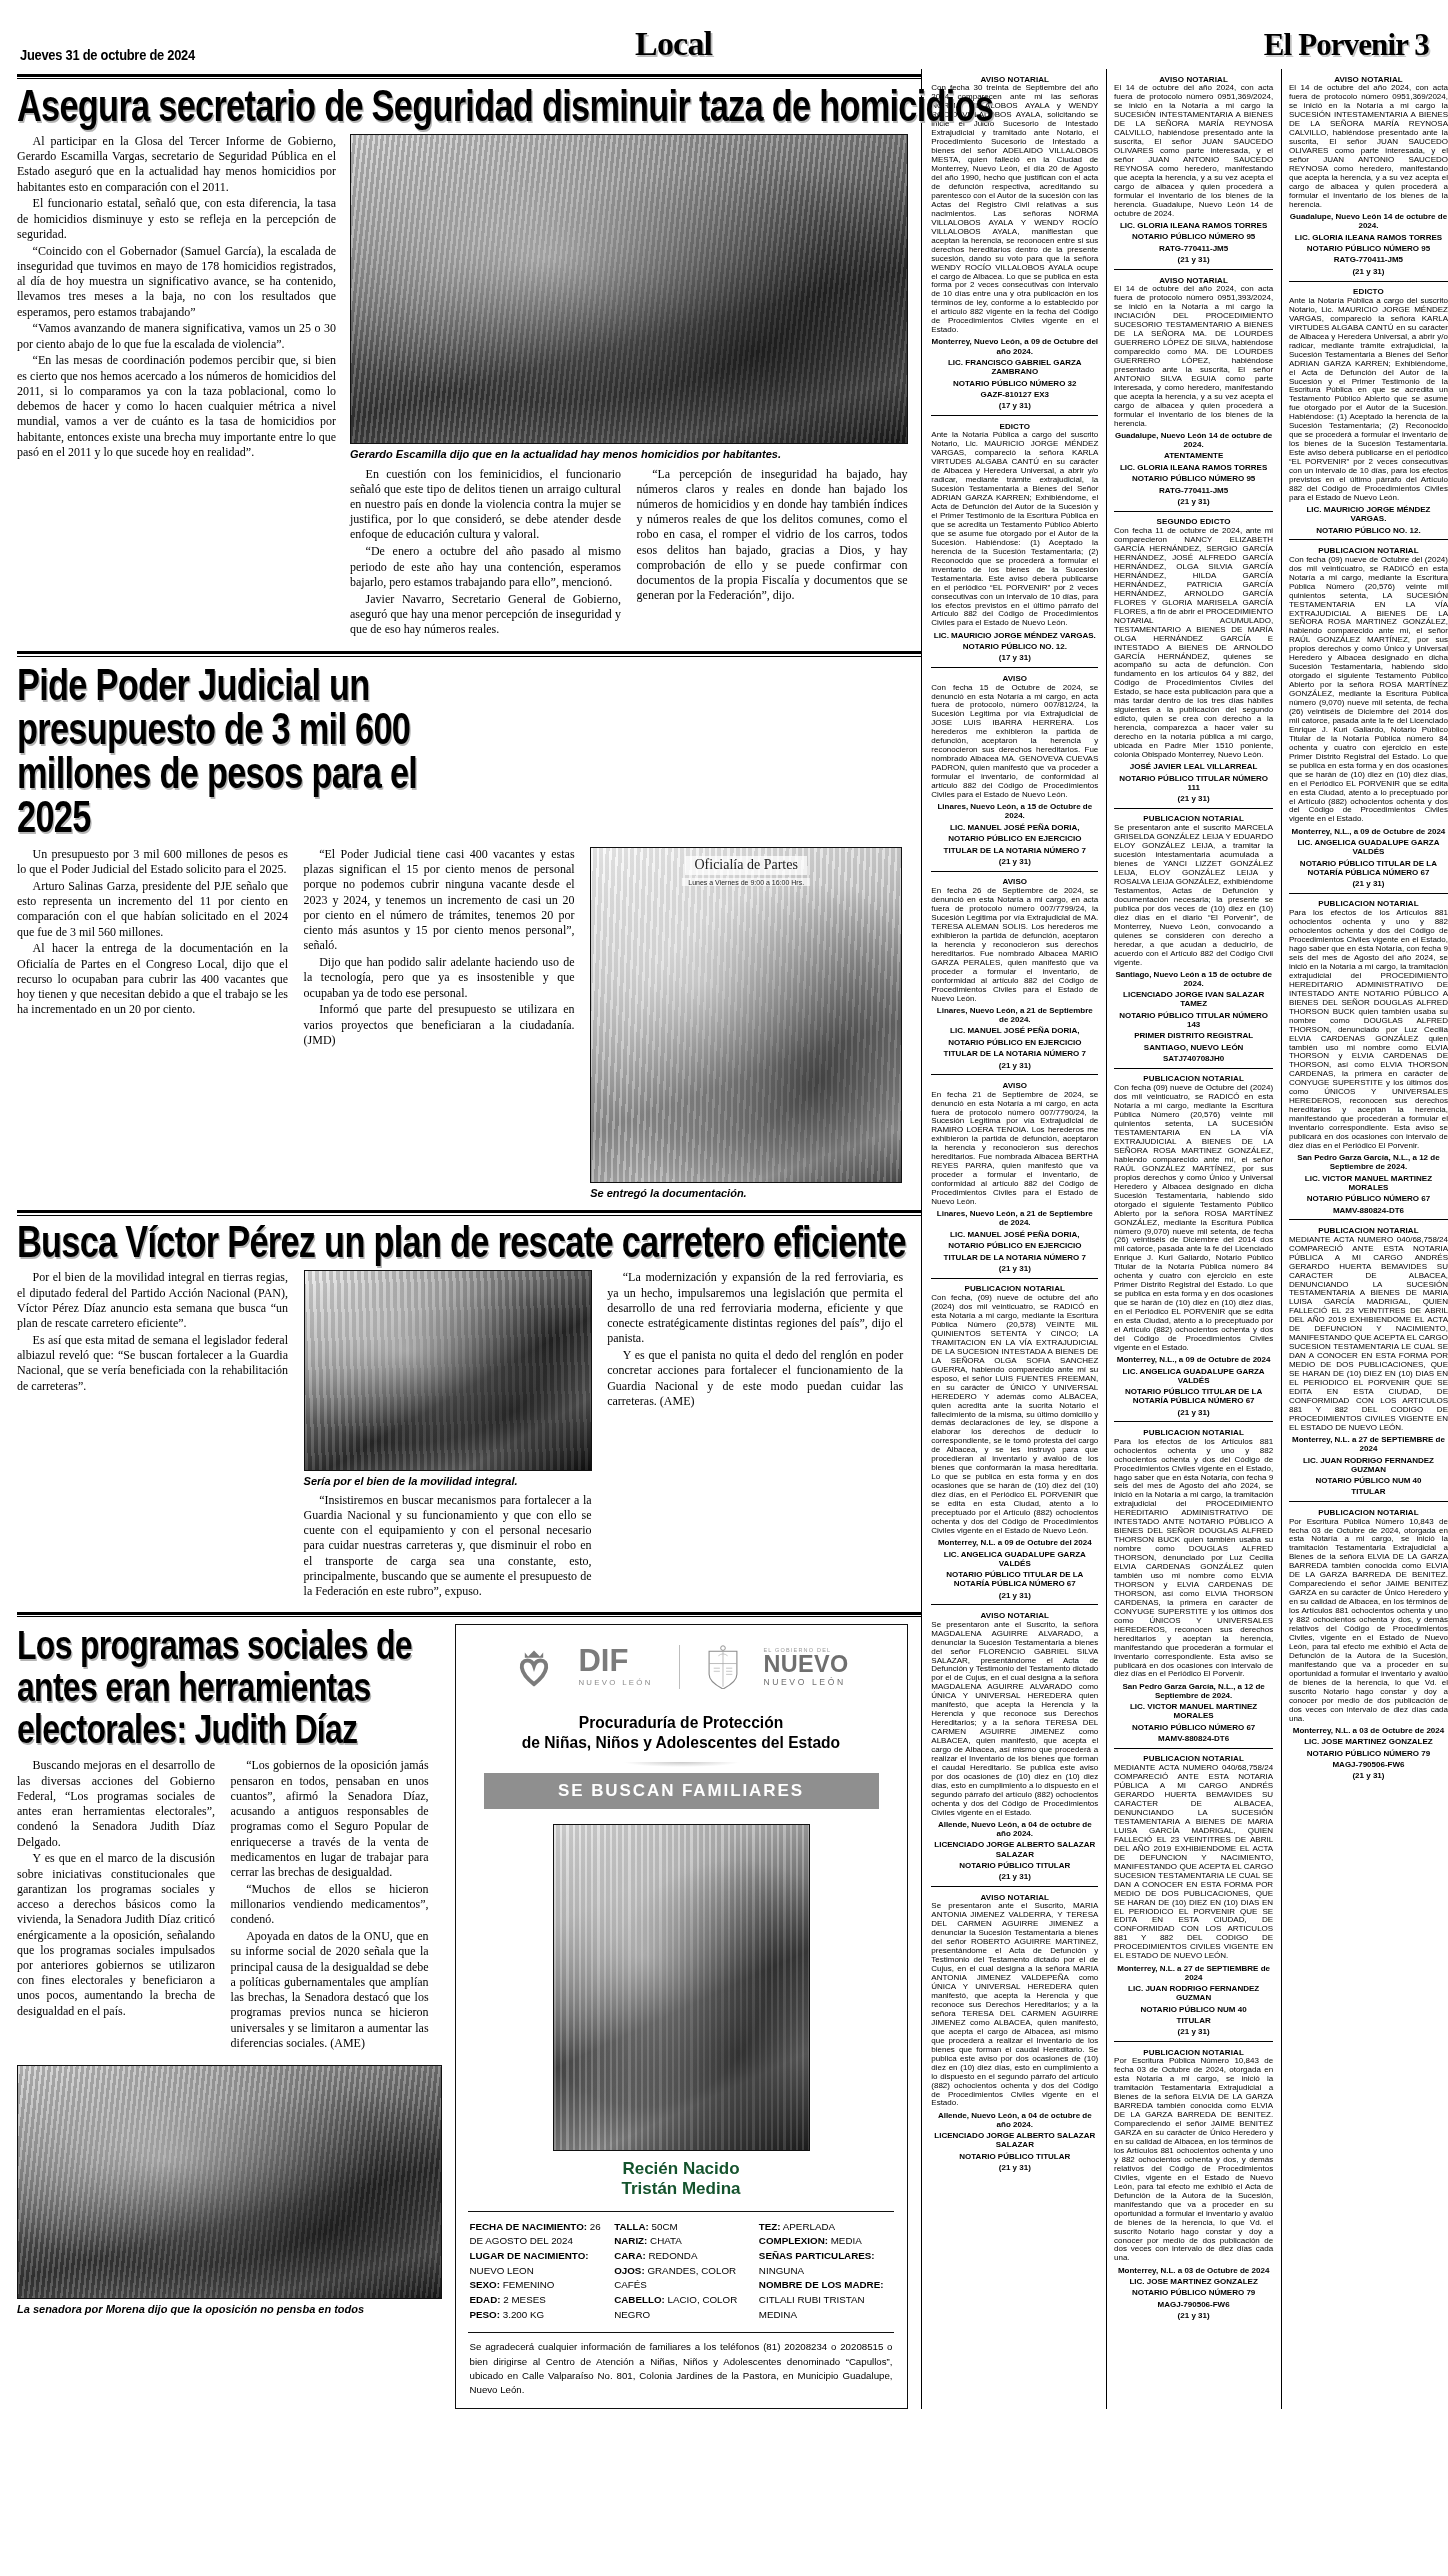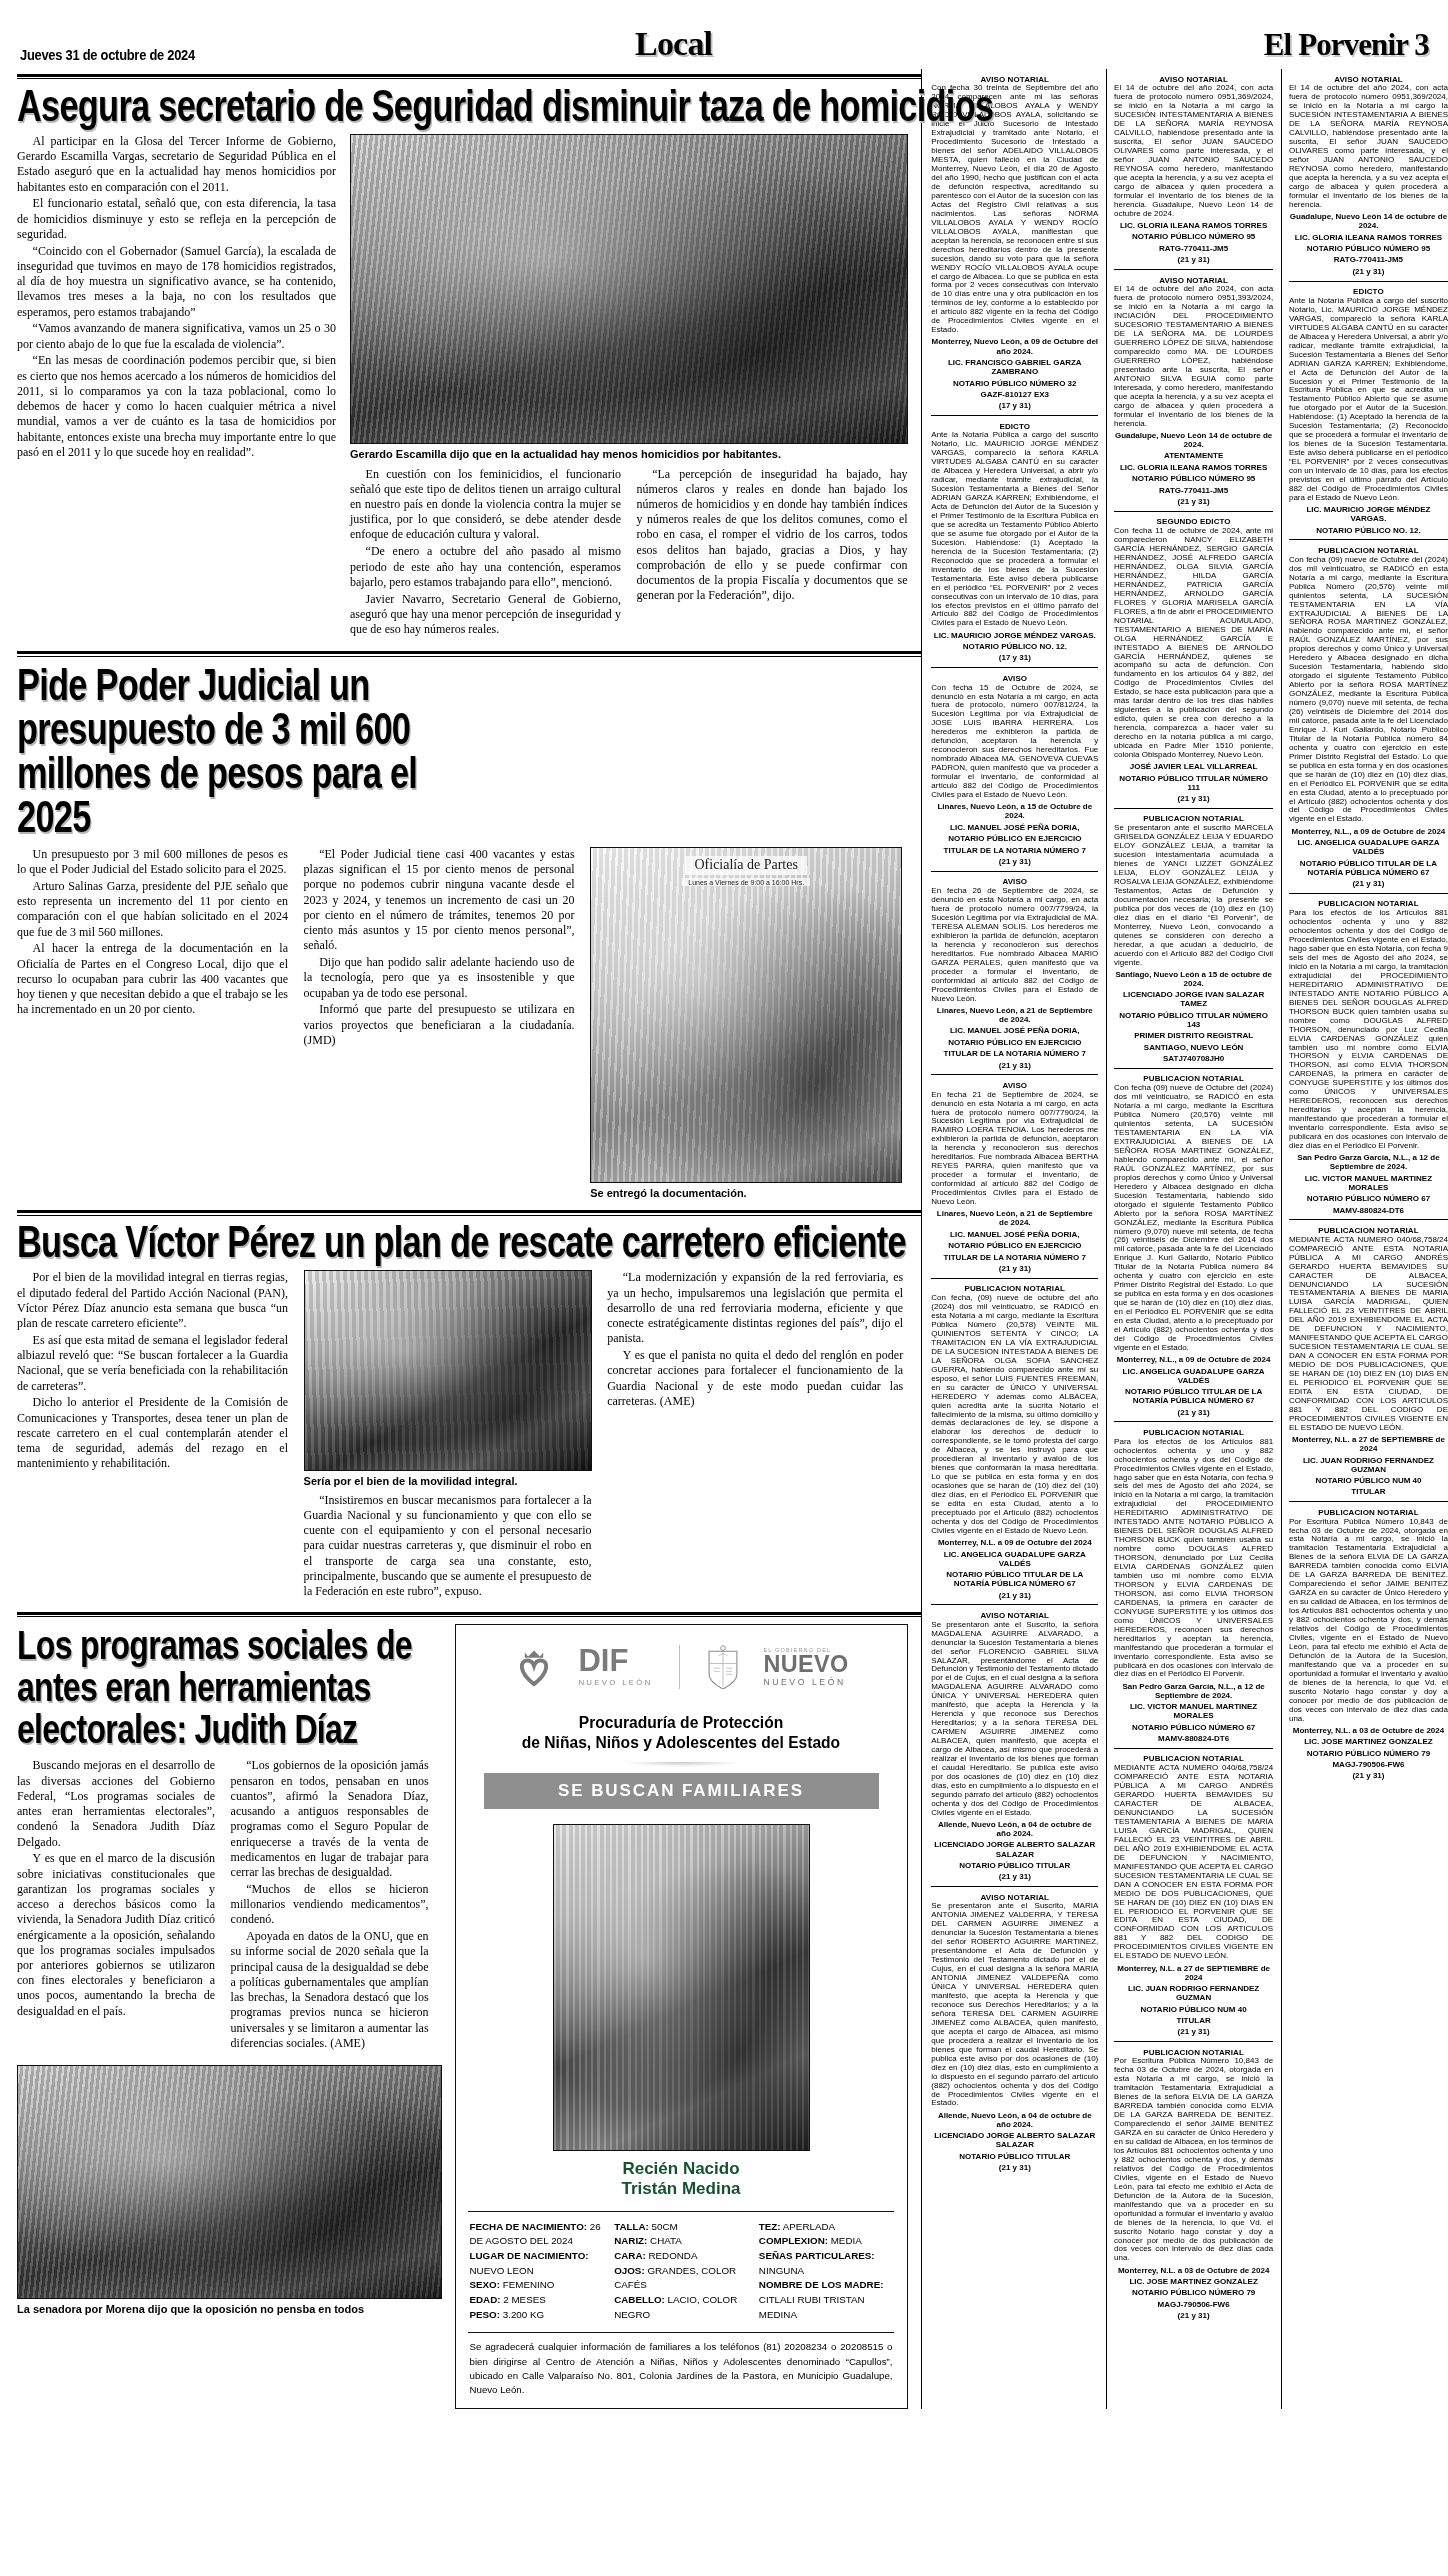--- a/index.html
+++ b/index.html
@@ -43,21 +43,21 @@
     text-shadow:1.6px 1.6px 0 #b5b5b5;
     margin:1.6px 0 7.8px 0;
   }
   .hl-1 { font-size:44px; width:1153px; }
   .hl-2 { font-size:44px; width:592px; white-space:normal; line-height:1.0; }
   .hl-3 { font-size:44px; width:1153px; }
   .hl-4 { font-size:41px; width:561px; white-space:normal; line-height:1.02; }
   p.body { font-size:12px; line-height:1.27; text-align:justify; margin:0 0 1.6px 0; text-indent:15.6px;
            hyphens:auto; -webkit-hyphens:auto; font-family:"Liberation Serif", serif; }
 
-  .caption { font-family:"Liberation Sans", sans-serif; font-weight:bold; 
+  .caption { font-family:"Liberation Sans", sans-serif; font-weight:bold; font-style:italic;
              font-size:11px; margin:3.9px 0 0 0; line-height:1.15; }
 
   
   .photo { background:#6f6f6f; border:0.8px solid #111; position:relative; overflow:hidden; }
   .photo::before { content:""; position:absolute; inset:0;
     background:
       repeating-linear-gradient(96deg, rgba(255,255,255,.14) 0 2.3px, rgba(0,0,0,.20) 2.3px 5.5px),
       linear-gradient(165deg,#d9d9d9 0%, #8e8e8e 28%, #3a3a3a 62%, #6e6e6e 86%, #1d1d1d 100%);
     mix-blend-mode:normal; }
   .photo::after { content:""; position:absolute; inset:0;
@@ -198,21 +198,20 @@
 
       <div class="rule-thick" style="margin-top:11px;"></div>
 
       <div style="padding-right:11px;">
         <div class="hl hl-3">Busca Víctor Pérez un plan de rescate carretero eficiente</div>
 
         <div style="display:flex; gap:15.6px;">
           <div style="width:271px;">
             <p class="body">Por el bien de la movilidad integral en tierras regias, el diputado federal del Partido Acción Nacional (PAN), Víctor Pérez Díaz anuncio esta semana que busca “un plan de rescate carretero eficiente”.</p>
             <p class="body">Es así que esta mitad de semana el legislador federal albiazul reveló que: “Se buscan fortalecer a la Guardia Nacional, que se vería beneficiada con la rehabilitación de carreteras”.</p>
-            <p class="body">Dicho lo anterior el Presidente de la Comisión de Comunicaciones y Transportes, desea tener un plan de rescate carretero en el cual contemplarán atender el tema de seguridad, además del rezago en el mantenimiento y rehabilitación.</p>
           </div>
           <div style="width:288px;">
             <div class="photo portrait" style="width:288px;height:201px;"></div>
             <div class="caption">Sería por el bien de la movilidad integral.</div>
             <p class="body" style="margin-top:4.7px;">“Insistiremos en buscar mecanismos para fortalecer a la Guardia Nacional y su funcionamiento y que con ello se cuente con el equipamiento y con el personal necesario para cuidar nuestras carreteras y, que disminuir el robo en el transporte de carga sea una constante, esto, principalmente, buscando que se aumente el presupuesto de la Federación en este rubro”, expuso.</p>
           </div>
           <div style="width:296px;">
             <p class="body">“La modernización y expansión de la red ferroviaria, es ya un hecho, impulsaremos una legislación que permita el desarrollo de una red ferroviaria moderna, eficiente y que conecte estratégicamente distintas regiones del país”, dijo el panista.</p>
             <p class="body">Y es que el panista no quita el dedo del renglón en poder concretar acciones para fortalecer el funcionamiento de la Guardia Nacional y de este modo puedan cuidar las carreteras. (AME)</p>
           </div>

